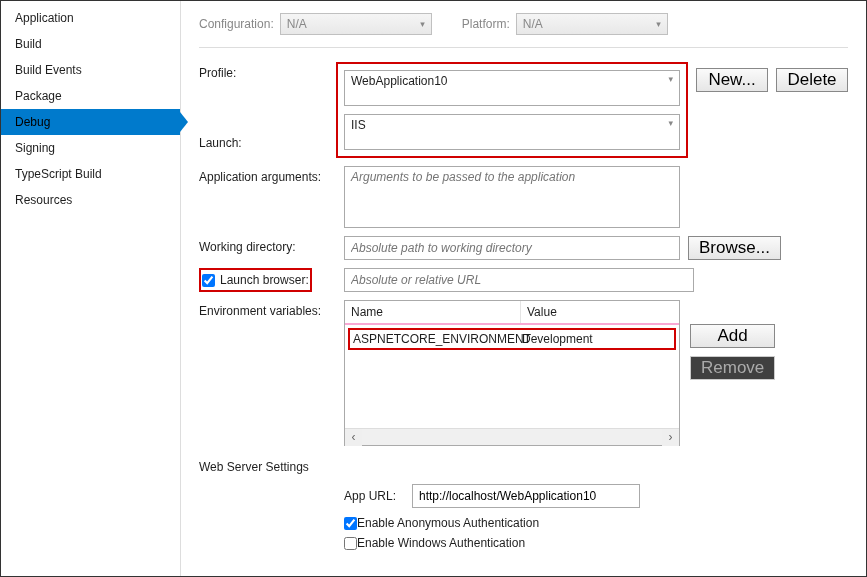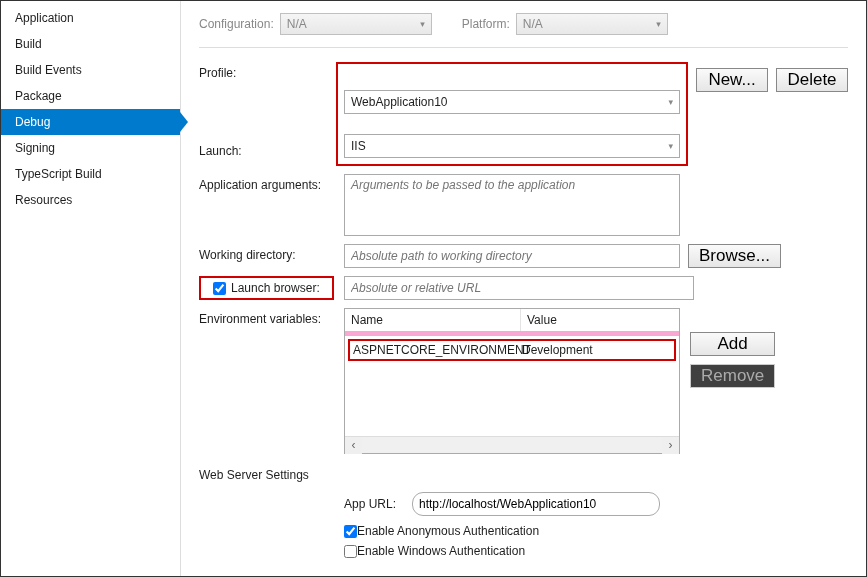--- a/index.html
+++ b/index.html
@@ -20,21 +20,21 @@
     border-right: 1px solid #ddd;
     padding-top: 4px;
   }
   .sidebar-item {
     padding: 6px 14px;
     cursor: pointer;
     position: relative;
   }
   .sidebar-item.active {
     background: #007acc;
-    color: #ffffff;
+    color: #000000;
   }
   .sidebar-item.active::after {
     content: "";
     position: absolute;
     right: -8px;
     top: 50%;
     transform: translateY(-50%);
     border-top: 10px solid transparent;
     border-bottom: 10px solid transparent;
     border-left: 8px solid #007acc;
@@ -88,26 +88,25 @@
   }
   .combo, .textbox, .textarea {
     border: 1px solid #aaa;
     background: #fff;
     font-family: inherit;
     font-size: 12px;
     padding: 3px 6px;
   }
   .combo {
     width: 336px;
-    height: 24px;
-    display: flex;
-    align-items: center;
+    height: 36px;
+    display: flex;
+    align-items: flex-start;
     justify-content: space-between;
     cursor: pointer;
-    margin-top: 20px;
   }
   .textarea {
     width: 336px;
     height: 62px;
     resize: none;
   }
   .textbox {
     height: 24px;
   }
   .placeholder {
@@ -134,42 +133,42 @@
     border: 2px solid #d00000;
     padding: 4px;
   }
   .profile-highlight {
     padding: 6px;
   }
   .launch-browser-highlight {
     display: inline-flex;
     align-items: center;
     gap: 5px;
-    padding: 3px 12px;
+    padding: 3px 1px;
   }
   .checkbox {
     width: 13px;
     height: 13px;
     margin: 0;
   }
   .envvar-area {
     display: flex;
     gap: 10px;
   }
   .envvar-grid {
     width: 336px;
     height: 146px;
     border: 1px solid #aaa;
     display: flex;
     flex-direction: column;
     background: #fff;
   }
   .grid-header {
     display: flex;
-    border-bottom: 5px solid #f9a8d4;
+    border-bottom: 2px solid #f9a8d4;
   }
   .grid-header-cell {
     padding: 4px 6px;
     text-align: left;
     font-weight: normal;
     background: #fff;
   }
   .col-name { width: 176px; border-right: 1px solid #e4e4e4; }
   .col-value { flex: 1; }
   .grid-body {
@@ -335,21 +334,21 @@
         <button class="btn" disabled="">Remove</button>
       </div>
     </div>
   </div>
 
   <div class="section-title">Web Server Settings</div>
 
   <div class="web-settings-block">
     <div class="app-url-row">
       <span style="width:60px;">App URL:</span>
-      <input class="textbox" style="width: 248px; border-radius: 11px;" value="http://localhost/WebApplication10">
+      <input class="textbox" style="width: 228px;" value="http://localhost/WebApplication10">
     </div>
     <div class="auth-row">
       <input type="checkbox" class="checkbox" checked="" style="">
       <span>Enable Anonymous Authentication</span>
     </div>
     <div class="auth-row">
       <input type="checkbox" class="checkbox" style="">
       <span>Enable Windows Authentication</span>
     </div>
   </div>

